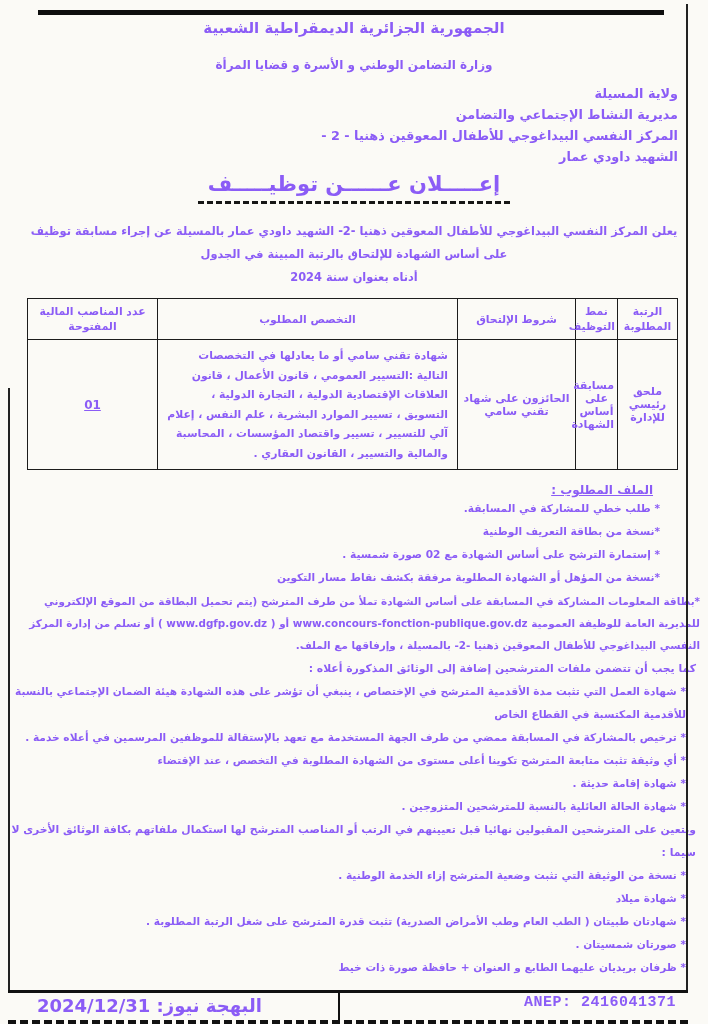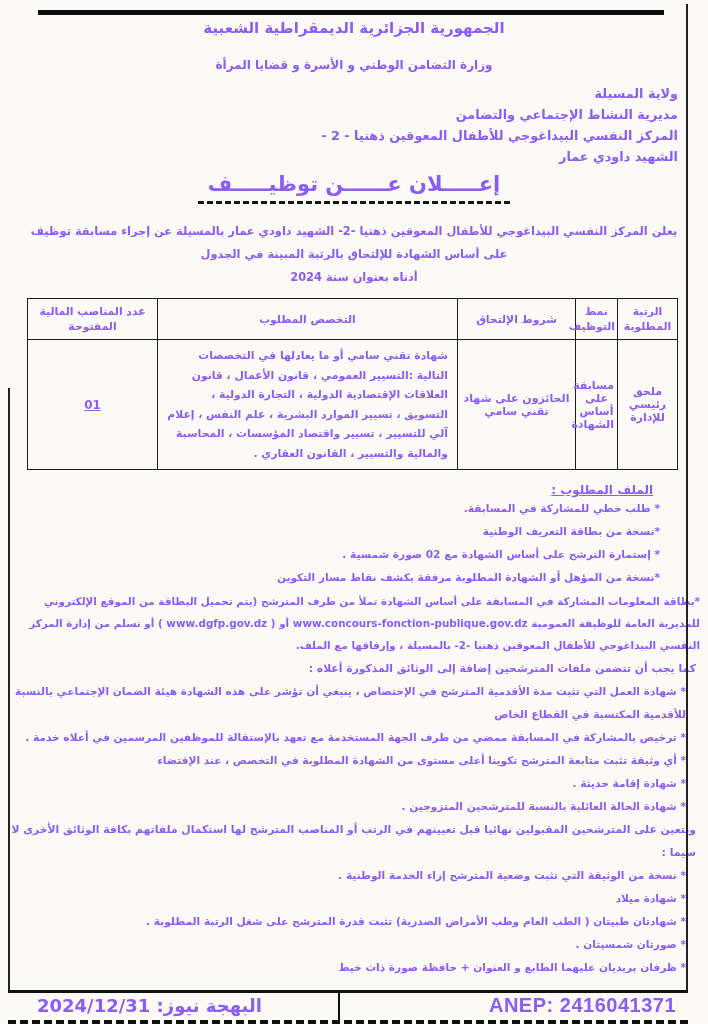--- a/index.html
+++ b/index.html
@@ -44,22 +44,22 @@
   .url{direction:ltr;unicode-bidi:isolate;}
 
   .t2{margin:11px 30px 0 28px;width:650px;}
   .t2 th,.t2 td{border:1.7px solid #1c1c1c;}
   .t2 th{font-size:11px;height:26px;padding:2px;}
   .t2 td{font-size:10.6px;text-align:center;vertical-align:top;padding:8px 4px 2px;height:44px;line-height:18px;}
 
   .footer{position:absolute;left:8px;right:20px;bottom:0;height:27px;
     border-top:3px solid #111;border-bottom:4px dashed #111;background:#fbfaf6;}
   .f-news{position:absolute;left:5px;top:2px;font-size:18px;margin-left:24px;}
-  .f-anep{position:absolute;right:12px;top:1px;font-size:20px;direction:ltr;
-    font-family:Liberation Sans, sans-serif;font-weight:bold;letter-spacing:.5px;}
+  .f-anep{position:absolute;right:12px;top:1px;font-size:15px;direction:ltr;
+    font-family:Liberation Mono, monospace;font-weight:bold;letter-spacing:.5px;}
   .f-div{position:absolute;left:330px;top:0;bottom:0;width:2px;background:#111;}
 </style>
 </head>
 <body>
 
 <div class="page">
   <div class="top-rule"></div>
   <div class="frame-right"></div>
   <div class="frame-left"></div>
 

